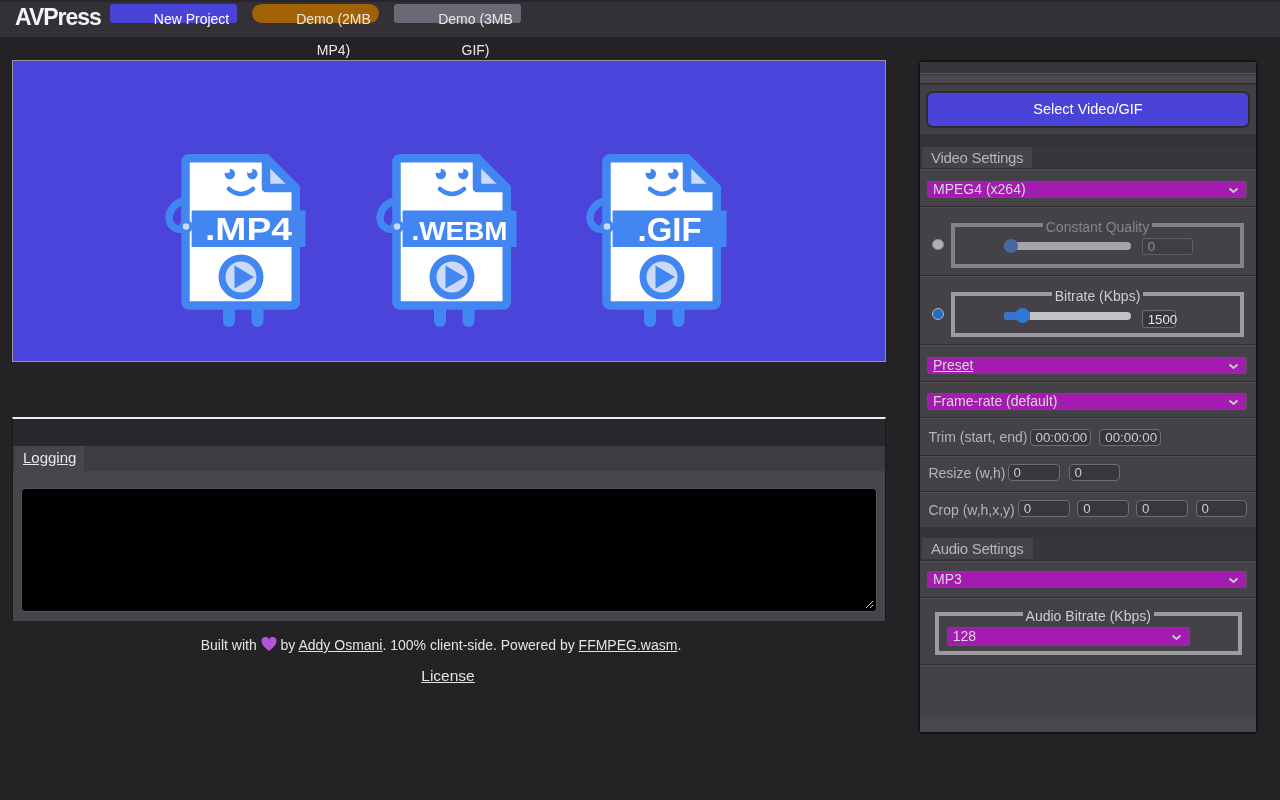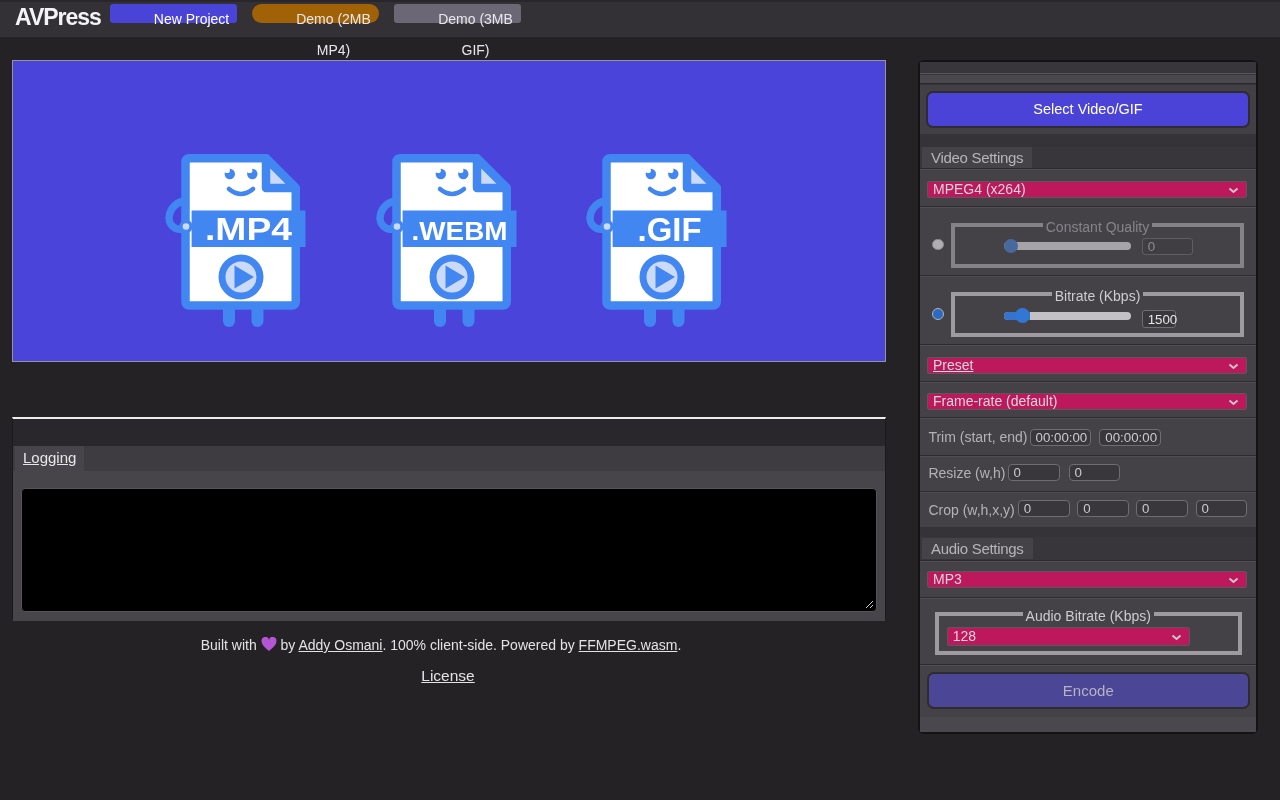--- a/index.html
+++ b/index.html
@@ -29,21 +29,21 @@
   
   #footer1 { position:absolute; left:4px; top:637px; width:874px; text-align:center; color:#e3e2e5; font-size:14px; }
   #footer2 { position:absolute; left:11px; top:667px; width:874px; text-align:center; color:#e3e2e5; font-size:15.5px; }
   #footer1 a, #footer2 a { color:#e3e2e5; text-decoration:underline; }
 
   
   #panel { position:absolute; left:918px; top:60px; width:340px; height:674px; background:#37343a; border:2px solid #131215; border-radius:6px; }
   .row { position:absolute; left:0; width:336px; background:#444147; }
   .sep { border-top:1px solid #2e2c31; box-shadow:inset 0 1px 0 #504d53; }
   .tab { position:absolute; height:21px; background:#454248; color:#b6b4bb; font-size:15px; line-height:21px; padding:0 9px; letter-spacing:-0.3px; }
-  .sel { position:absolute; height:17px; background:#be185d; border:1px solid #5a575e; border-radius:2px; color:#d9d7db; font-size:14px; line-height:15px; padding-left:5px; }
+  .sel { position:absolute; height:17px; background:#a21caf; border:1px solid #5a575e; border-radius:2px; color:#d9d7db; font-size:14px; line-height:15px; padding-left:5px; }
   .chev { position:absolute; right:7px; top:5px; }
   .fs { position:absolute; border:4px solid #ef4444; }
   .fs .lg { position:absolute; top:-8px; width:100%; text-align:center; font-size:14px; }
   .fs .lg span { background:#444147; padding:0 3px; }
   .numin { position:absolute; height:17px; border:1px solid #6f6d73; border-radius:3px; font-size:13.3px; line-height:15px; padding-left:5px; }
   .lbl { position:absolute; color:#b4b2b8; font-size:14px; }
   .track { position:absolute; height:8px; border-radius:4px; background:#c3c1c5; }
   .thumb { position:absolute; border-radius:50%; }
 </style>
 </head>
@@ -212,14 +212,13 @@
 
   <div class="fs" style="left:14.5px; top:550px; width:307.5px; height:43.4px; border-color:#9d9ba1;">
     <div class="lg" style="color:#cdccd0;"><span>Audio Bitrate (Kbps)</span></div>
   </div>
   <div class="sel" style="left:26.7px; top:565px; width:243px; height:18.7px; line-height:16.7px;">128
     <svg class="chev" width="11" height="7" style="top:6px">
         <path d="M1.5,1.5 L5.5,5 L9.5,1.5" stroke="#c9c7cb" stroke-width="2" fill="none"></path>
       </svg>
   </div>
 
-  <div class="abs" style="left:8.8px; top:612px; width:319px; height:33px; background:#4b4695; border-radius:5px; color:#b5b3c6; font-size:15px; text-align:center; line-height:33px; box-shadow:0 0 0 2px #2e2c31;">Encode</div>
 </div>
 
 </body></html>

